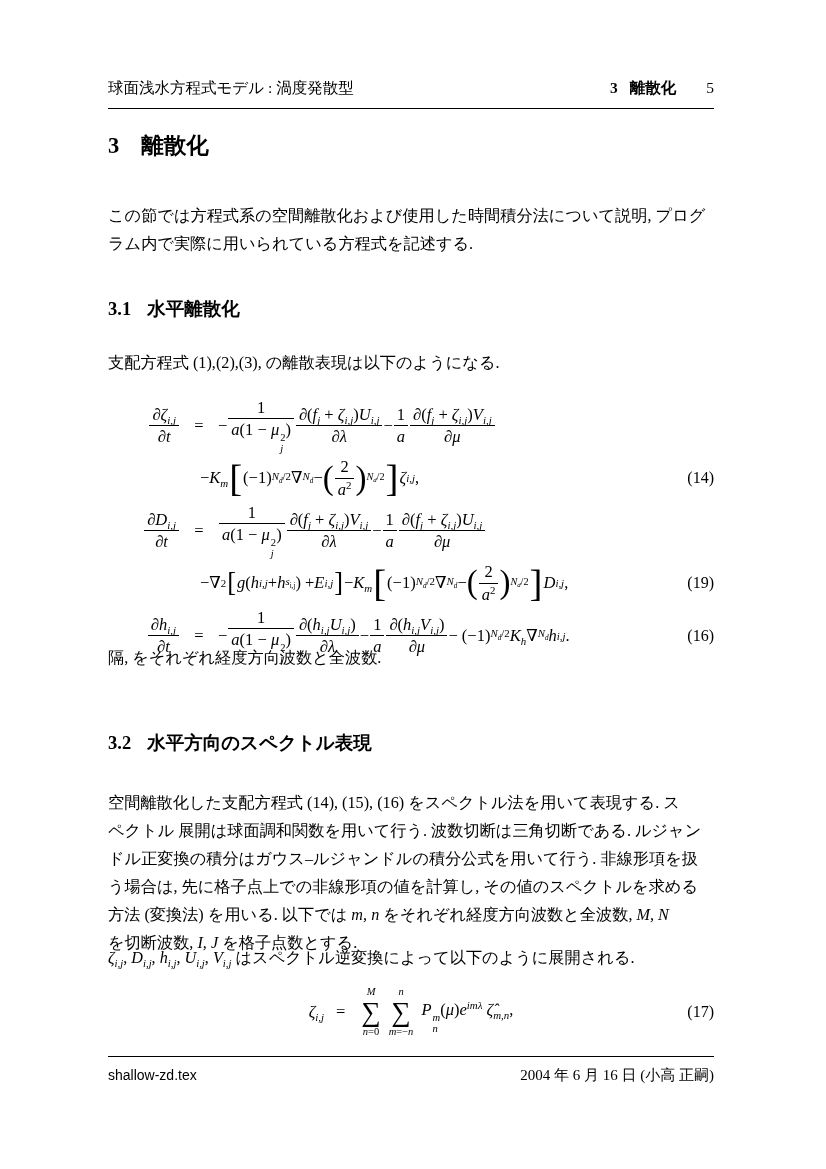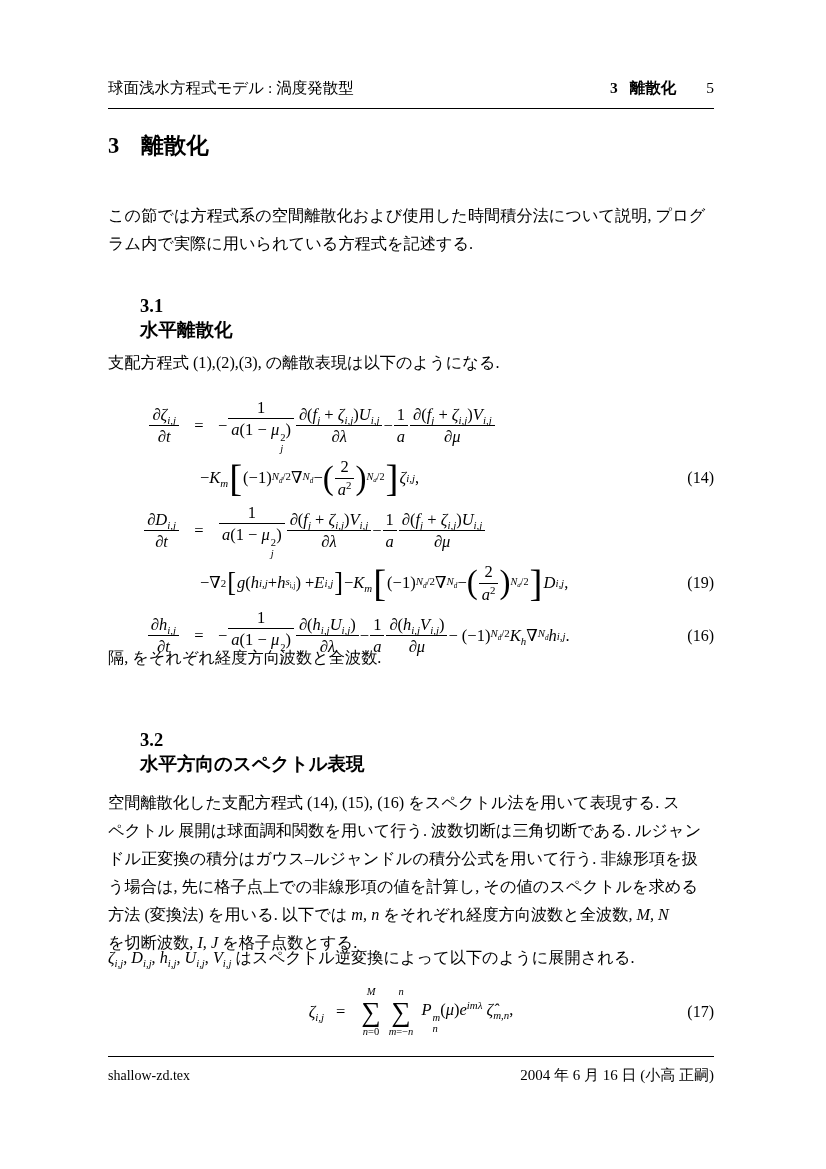--- a/index.html
+++ b/index.html
@@ -9,30 +9,30 @@
 
   
   .header{left:108px;top:78px;width:606px;display:flex;align-items:baseline;
           border-bottom:1.5px solid #000;padding-bottom:9px;font-size:15.5px;}
   .header-right{margin-left:auto;display:flex;align-items:baseline;}
   .header-secnum{font-weight:bold;}
   .header-sectitle{font-family:"Liberation Sans","DejaVu Sans",sans-serif;font-weight:bold;margin-left:12px;}
   .header-page{margin-left:30px;}
   .footer{left:108px;top:1056px;width:606px;border-top:1.5px solid #000;padding-top:9px;
           display:flex;align-items:baseline;font-size:15px;}
-  .footer-left{font-family:Liberation Serif, serif;font-size:14px;}
+  .footer-left{font-family:Liberation Sans, sans-serif;font-size:14px;}
   .footer-right{margin-left:auto;}
 
   
   .h1row{left:108px;top:130px;display:flex;align-items:baseline;font-size:22.5px;font-weight:bold;}
   .h1row .num{font-family:"Liberation Serif",serif;}
   .h1row .ttl{font-family:"Liberation Sans","DejaVu Sans",sans-serif;margin-left:22px;}
-  .h2row{left:108px;display:flex;align-items:baseline;font-size:18.5px;font-weight:bold;flex-direction:column;}
+  .h2row{left:108px;display:flex;align-items:baseline;font-size:18.5px;font-weight:bold;}
   .h2row .num{font-family:"Liberation Serif",serif;}
-  .h2row .ttl{font-family:"Liberation Sans","DejaVu Sans",sans-serif;margin-left:32px;}
+  .h2row .ttl{font-family:"Liberation Sans","DejaVu Sans",sans-serif;margin-left:16px;}
   .h31{top:296px;} .h32{top:730px;}
 
   
   .para{left:108px;width:614px;font-size:16.2px;line-height:28px;}
   .p-intro{top:202px;} .p-eqintro{top:349px;} .p-grid{top:644px;}
   .p-spectral{top:789px;} .p-expand{top:944px;}
   .pline{white-space:nowrap;}
 
   
   .eqs{left:108px;top:398px;width:606px;font-size:16.5px;}

